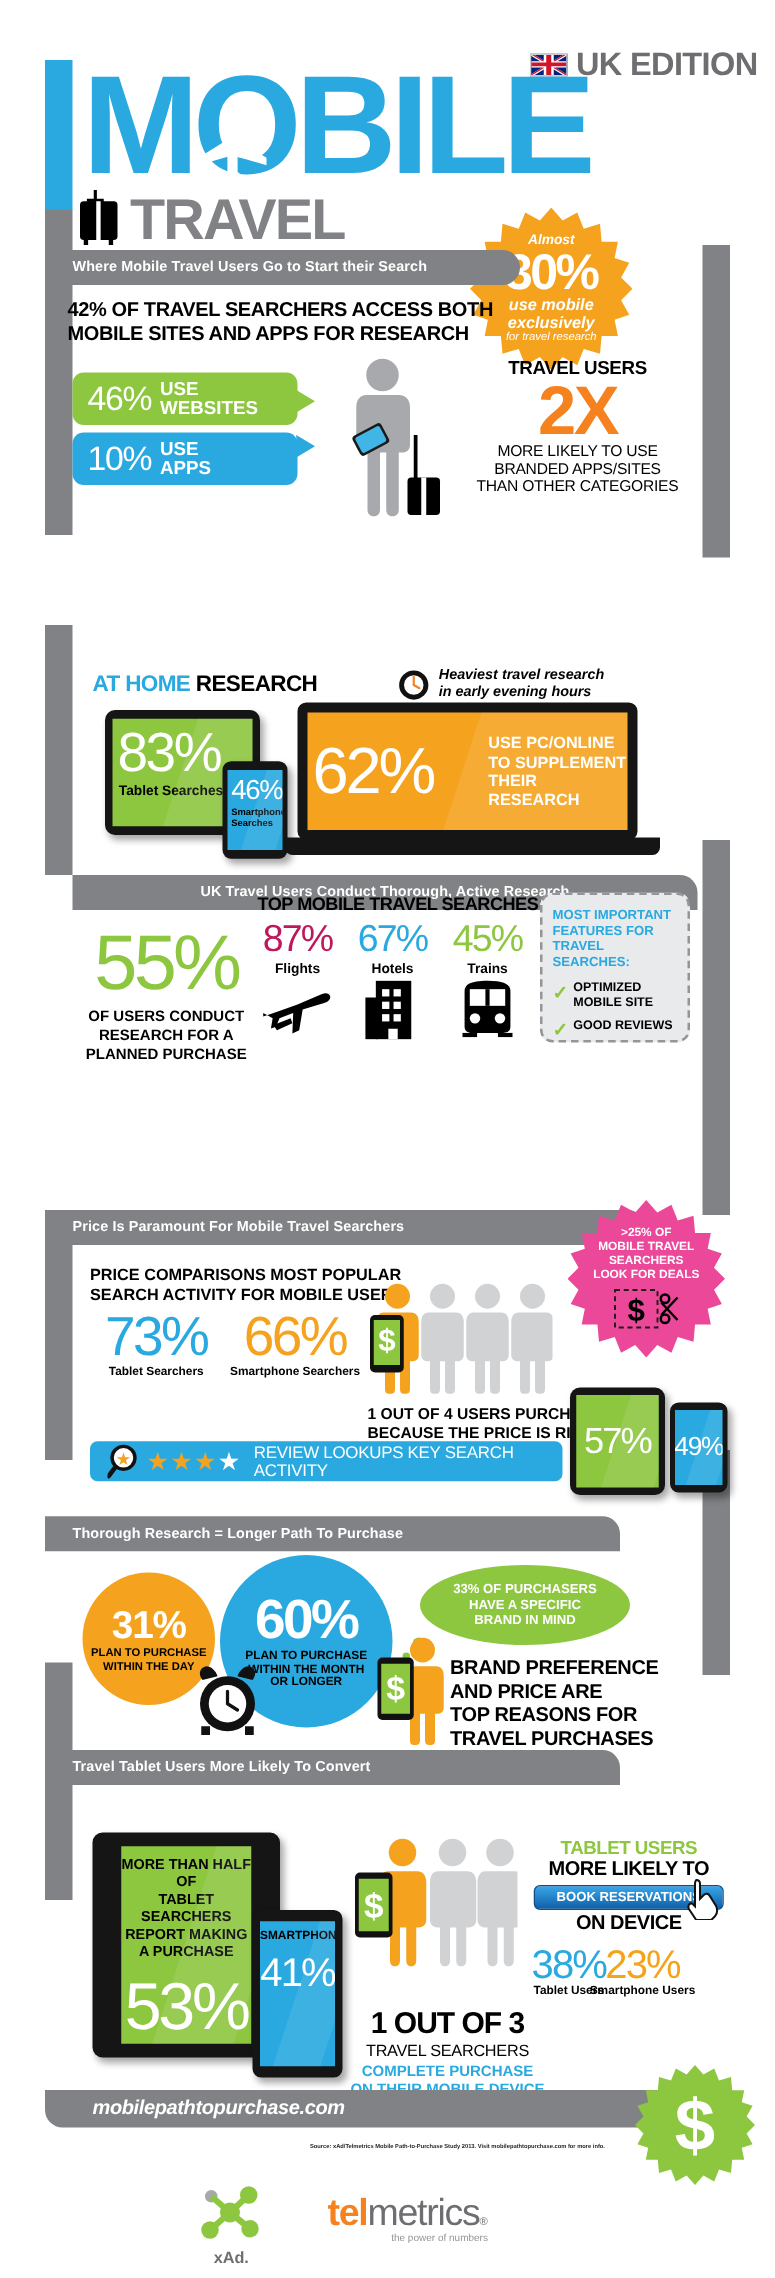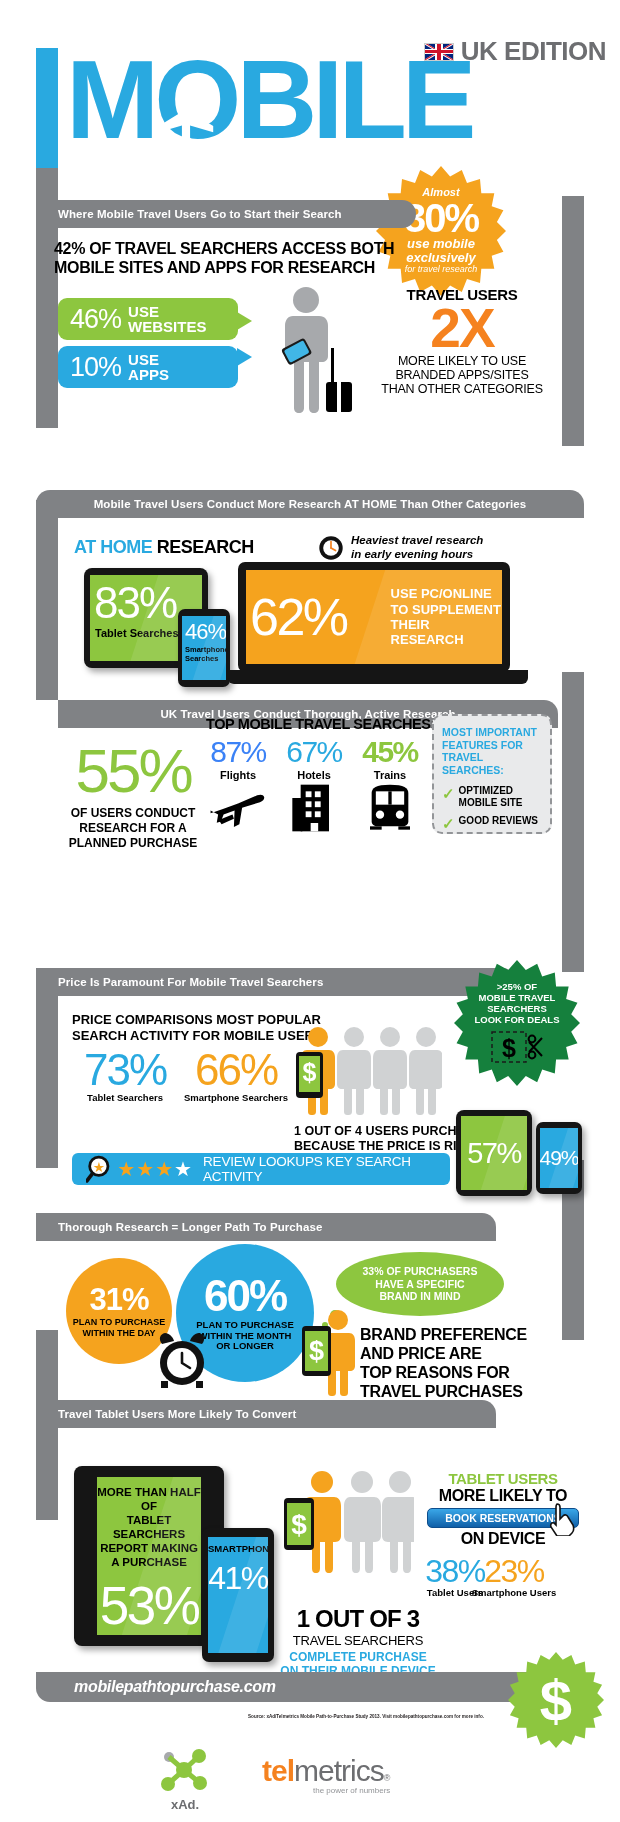--- a/index.html
+++ b/index.html
@@ -163,20 +163,31 @@
       </div>
       <div id="uk-edition-label">UK EDITION</div>
     </div>
 
     <div id="mobile-word">MOBILE</div>
 
     <svg id="plane-in-o" viewBox="0 0 100 100">
       <path fill="#ffffff" d="M50 6c4 0 6 7 6 16v16l34 21v9L56 58v18l12 9v7l-18-5-18 5v-7l12-9V58L10 68v-9l34-21V22c0-9 2-16 6-16z"></path>
     </svg>
 
+    <div id="travel-row">
+      <svg id="suitcase-icon" viewBox="0 0 68 88">
+        <rect x="26" y="0" width="5" height="18" fill="#000"></rect>
+        <rect x="15" y="14" width="27" height="5" fill="#000"></rect>
+        <rect x="4" y="18" width="60" height="62" rx="6" fill="#000"></rect>
+        <rect x="30" y="18" width="7" height="62" fill="#fff"></rect>
+        <rect x="10" y="80" width="7" height="8" fill="#000"></rect>
+        <rect x="50" y="80" width="7" height="8" fill="#000"></rect>
+      </svg>
+      <div id="travel-word">TRAVEL</div>
+    </div>
 
     <div id="burst30">
       <div class="almost">Almost</div>
       <div class="big">30%</div>
       <div class="l1">use mobile</div>
       <div class="l1">exclusively</div>
       <div class="l2">for travel research</div>
     </div>
   </div>
 
@@ -234,23 +245,20 @@
   <div class="abs" style="left:362px; top:286px; width:200px; text-align:center;">
     <div style="font-size:15px; font-weight:bold; color:#000; letter-spacing:-0.3px;">TRAVEL USERS</div>
     <div style="font-size:55px; font-weight:bold; color:#f5821f; line-height:0.92; letter-spacing:-2px;">2X</div>
     <div style="font-size:12.5px; color:#000; line-height:1.15; letter-spacing:-0.2px;">
       <div>MORE LIKELY TO USE</div>
       <div>BRANDED APPS/SITES</div>
       <div>THAN OTHER CATEGORIES</div>
     </div>
   </div>
 
-  <div class="path-bar" style="left:36px; top:490px; width:548px; border-radius:14px 14px 0 0; justify-content:center;">
-    <span style="padding:0;">Mobile Travel Users Conduct More Research AT HOME Than Other Categories</span>
-  </div>
 
   <div class="abs" style="left:74px; top:537px; font-size:18px; font-weight:bold; letter-spacing:-0.5px;">
     <span style="color:#29a9e0;">AT HOME</span>
     <span style="color:#000;">RESEARCH</span>
   </div>
 
   <div class="abs" style="left:318px; top:534px; display:flex; align-items:center; gap:7px;">
     <svg width="26" height="26" viewBox="0 0 40 40">
       <circle cx="20" cy="20" r="18" fill="#111"></circle>
       <circle cx="20" cy="20" r="12" fill="#fff"></circle>
@@ -303,21 +311,21 @@
     <div style="font-size:12px; font-weight:bold; color:#000; line-height:1.25; margin-top:4px;">
       <div>OF USERS CONDUCT</div>
       <div>RESEARCH FOR A</div>
       <div>PLANNED PURCHASE</div>
     </div>
   </div>
 
   <div class="abs" style="left:206px; top:716px; font-size:14.5px; font-weight:bold; color:#000; letter-spacing:-0.4px;">TOP MOBILE TRAVEL SEARCHES:</div>
 
   <div class="abs" style="left:200px; top:735px; width:76px; text-align:center;">
-    <div style="font-size:30px; font-weight:300; color:#3b82f6; letter-spacing:-1.5px;">87%</div>
+    <div style="font-size:30px; font-weight:300; color:#be185d; letter-spacing:-1.5px;">87%</div>
     <div style="font-size:11px; font-weight:bold; color:#000;">Flights</div>
     <svg width="70" height="48" viewBox="0 0 100 70" style="margin-top:2px;">
       <path fill="#000" d="M10 44l18-6 22-8 28-12c5-2 9-1 10 2 1 3-1 6-6 8L56 36l-4 24-8 4 1-24-16 6-4 10-6 2 2-12-11-6z"></path>
       <path fill="#000" d="M22 54l20-8 2 6-18 8z"></path>
     </svg>
   </div>
 
   <div class="abs" style="left:276px; top:735px; width:76px; text-align:center;">
     <div style="font-size:30px; font-weight:300; color:#29a9e0; letter-spacing:-1.5px;">67%</div>
     <div style="font-size:11px; font-weight:bold; color:#000;">Hotels</div>
@@ -330,21 +338,21 @@
         <rect x="20" y="22" width="7" height="7"></rect>
           <rect x="31" y="22" width="7" height="7"></rect>
         <rect x="20" y="34" width="7" height="7"></rect>
           <rect x="31" y="34" width="7" height="7"></rect>
         <rect x="26" y="48" width="9" height="10"></rect>
       </g>
     </svg>
   </div>
 
   <div class="abs" style="left:352px; top:735px; width:76px; text-align:center;">
-    <div style="font-size:30px; font-weight:700; color:#8dc63f; letter-spacing:-1.5px;">45%</div>
+    <div style="font-size:30px; font-weight:400; color:#8dc63f; letter-spacing:-1.5px;">45%</div>
     <div style="font-size:11px; font-weight:bold; color:#000;">Trains</div>
     <svg width="56" height="50" viewBox="0 0 64 60" style="margin-top:2px;">
       <path d="M10 12c0-6 5-10 22-10s22 4 22 10v34c0 4-3 6-7 6H17c-4 0-7-2-7-6z" fill="#000"></path>
       <rect x="15" y="10" width="34" height="16" fill="#fff"></rect>
       <rect x="30" y="10" width="4" height="16" fill="#000"></rect>
       <circle cx="20" cy="38" r="5" fill="#fff"></circle>
         <circle cx="44" cy="38" r="5" fill="#fff"></circle>
       <rect x="8" y="52" width="14" height="4" fill="#000"></rect>
         <rect x="42" y="52" width="14" height="4" fill="#000"></rect>
     </svg>
@@ -407,21 +415,21 @@
     <rect x="0" y="26" width="27" height="46" rx="4" fill="#111"></rect>
     <rect x="3" y="30" width="21" height="36" fill="#8dc63f"></rect>
     <text x="13.5" y="55" font-size="25" font-weight="bold" fill="#fff" text-anchor="middle" font-family="Liberation Sans, sans-serif">$</text>
   </svg>
 
   <div class="abs" style="left:294px; top:1124px; font-size:12.5px; font-weight:bold; color:#000; line-height:1.2;">
     <div>1 OUT OF 4 USERS PURCHASE</div>
     <div>BECAUSE THE PRICE IS RIGHT</div>
   </div>
 
-  <div class="abs" style="left:454px; top:960px; width:126px; height:126px; background:#15803d;
+  <div class="abs" style="left:454px; top:960px; width:126px; height:126px; background:#ec4899;
               clip-path: polygon(50% 0%,57% 8%,66% 3%,70% 13%,80% 10%,81% 21%,91% 21%,89% 31%,98% 34%,93% 43%,100% 50%,93% 57%,98% 66%,89% 69%,91% 79%,81% 79%,80% 90%,70% 87%,66% 97%,57% 92%,50% 100%,43% 92%,34% 97%,30% 87%,20% 90%,19% 79%,9% 79%,11% 69%,2% 66%,7% 57%,0% 50%,7% 43%,2% 34%,11% 31%,9% 21%,19% 21%,20% 10%,30% 13%,34% 3%,43% 8%);
               display:flex; flex-direction:column; align-items:center; padding-top:22px;">
     <div style="font-size:9.5px; font-weight:bold; color:#fff; text-align:center; line-height:1.15;">
       <div>&gt;25% OF</div>
       <div>MOBILE TRAVEL</div>
       <div>SEARCHERS</div>
       <div>LOOK FOR DEALS</div>
     </div>
     <svg width="54" height="36" viewBox="0 0 54 36" style="margin-top:4px;">
       <rect x="2" y="2" width="34" height="30" fill="none" stroke="#1a1a1a" stroke-width="1.5" stroke-dasharray="4 3"></rect>

